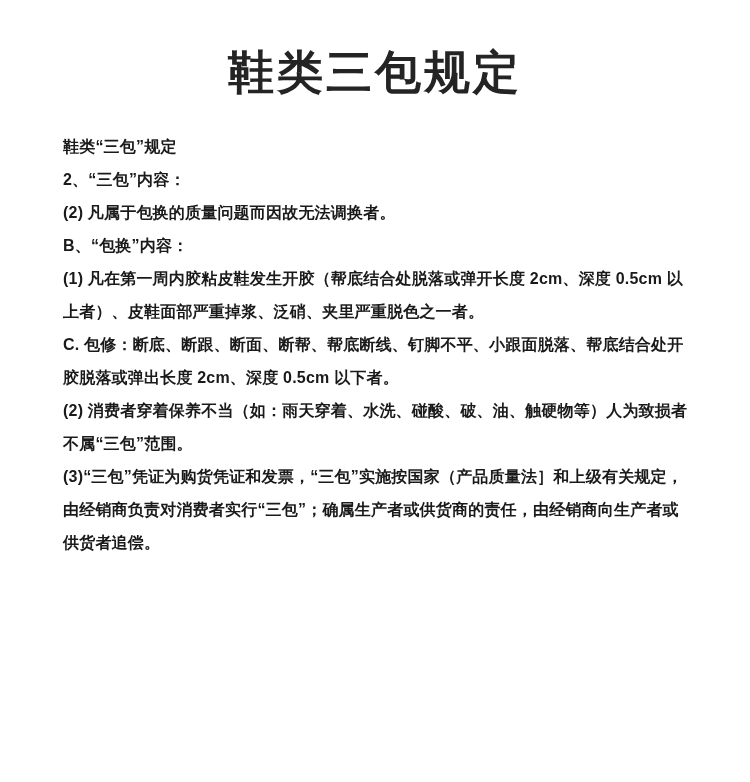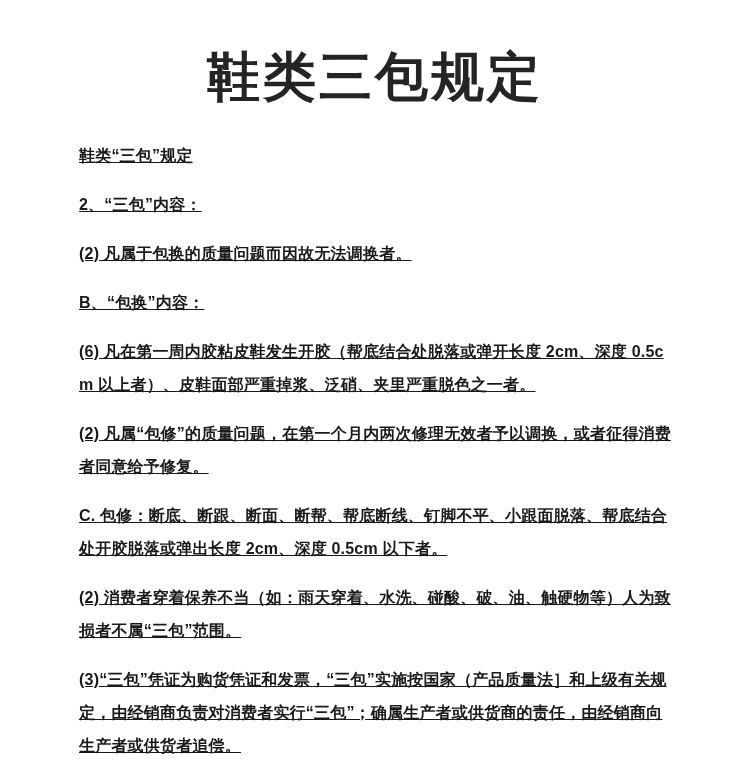--- a/index.html
+++ b/index.html
@@ -16,54 +16,52 @@
   }
   .doc {
     width: 750px;
     height: 782px;
     background: #ffffff;
     box-sizing: border-box;
   }
   .doc-title {
     padding-top: 14px;
     text-align: center;
-    font-size: 53px;
+    font-size: 46px;
     line-height: 54px;
     font-weight: 800;
     letter-spacing: 3px;
     color: #242424;
     white-space: nowrap;
   }
   .doc-body {
     margin: 18px 62px 0 63px;
     width: 626px;
     font-size: 16px;
     line-height: 33px;
     font-weight: 600;
     color: #1a1a1a;
     letter-spacing: 0.2px;
     text-align: left;
     word-break: break-all;
   }
   .para {
-    margin: 16px;
+    margin: 0;
     padding: 0;
-    text-decoration: underline;
   }
 </style>
 </head>
 <body>
 
 <div class="doc">
   <h1 class="doc-title">鞋类三包规定</h1>
   <div class="doc-body">
     <p class="para">鞋类“三包”规定</p>
     <p class="para">2、“三包”内容：</p>
     <p class="para">(2) 凡属于包换的质量问题而因故无法调换者。</p>
     <p class="para">B、“包换”内容：</p>
-    <p class="para">(6) 凡在第一周内胶粘皮鞋发生开胶（帮底结合处脱落或弹开长度 2cm、深度 0.5cm 以上者）、皮鞋面部严重掉浆、泛硝、夹里严重脱色之一者。</p>
-    <p class="para">(2) 凡属“包修”的质量问题，在第一个月内两次修理无效者予以调换，或者征得消费者同意给予修复。</p>
+    <p class="para">(1) 凡在第一周内胶粘皮鞋发生开胶（帮底结合处脱落或弹开长度 2cm、深度 0.5cm 以上者）、皮鞋面部严重掉浆、泛硝、夹里严重脱色之一者。</p>
     <p class="para">C. 包修：断底、断跟、断面、断帮、帮底断线、钉脚不平、小跟面脱落、帮底结合处开胶脱落或弹出长度 2cm、深度 0.5cm 以下者。</p>
     <p class="para">(2) 消费者穿着保养不当（如：雨天穿着、水洗、碰酸、破、油、触硬物等）人为致损者不属“三包”范围。</p>
     <p class="para">(3)“三包”凭证为购货凭证和发票，“三包”实施按国家（产品质量法］和上级有关规定，由经销商负责对消费者实行“三包”；确属生产者或供货商的责任，由经销商向生产者或供货者追偿。</p>
 
   </div>
 </div>
 
 </body></html>

